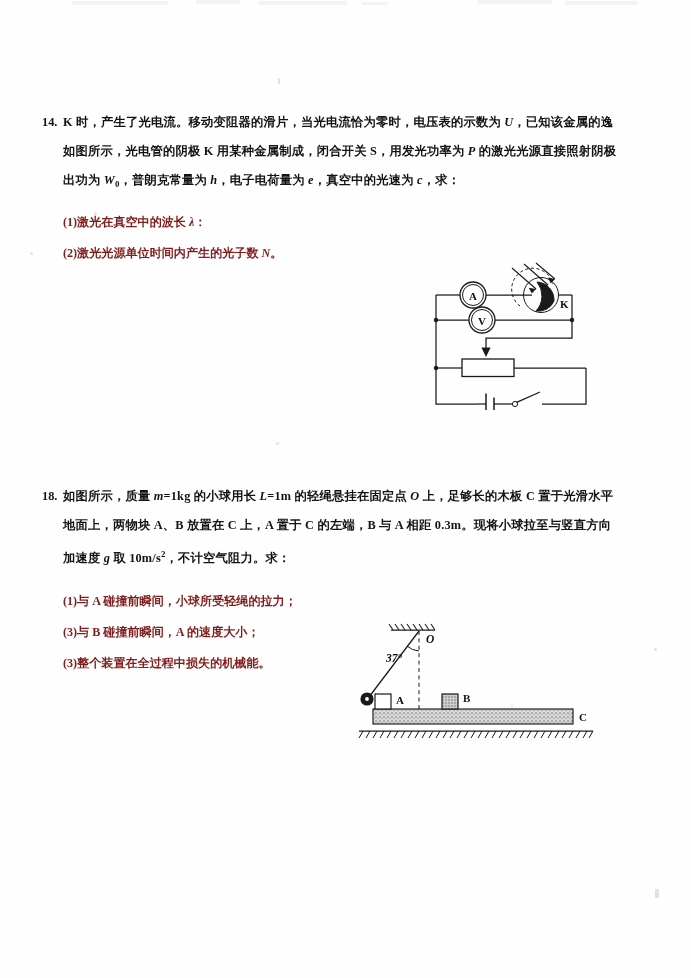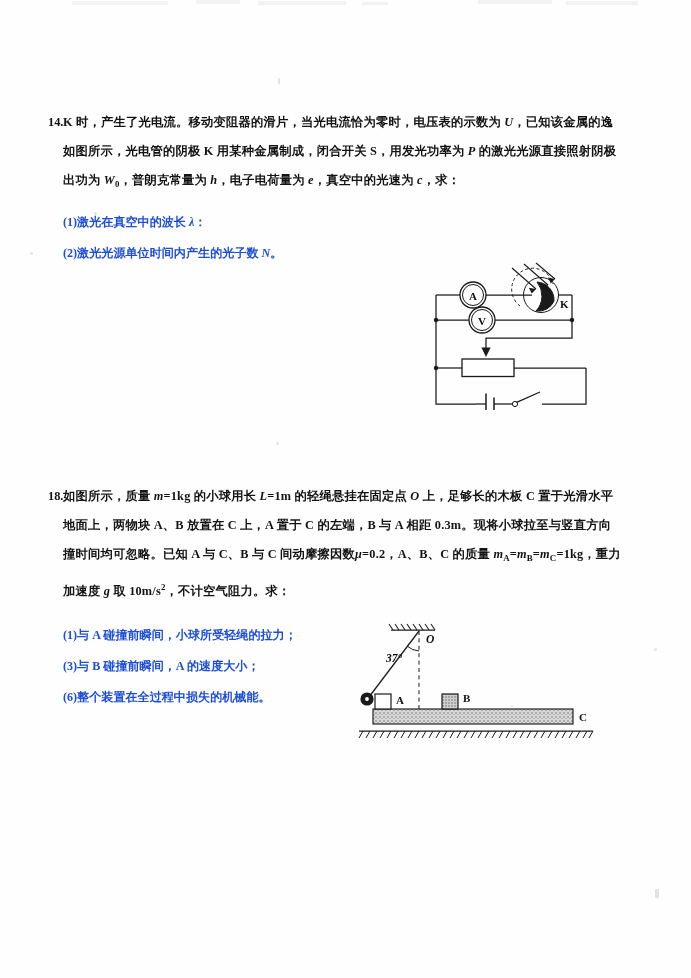--- a/index.html
+++ b/index.html
@@ -48,33 +48,33 @@
   .p-line {
     font-size: 12.3px;
     font-weight: bold;
     line-height: 29px;
     letter-spacing: .2px;
     white-space: nowrap;
     color: #131313;
   }
   .p-num {
     position: absolute;
-    left: 14px;
+    left: 8px;
     font-size: 12.3px;
     font-weight: bold;
     line-height: 29px;
     color: #131313;
   }
   .indent { padding-left: 29px; }
   .sub-q {
     font-size: 12.1px;
     font-weight: bold;
     line-height: 31px;
     white-space: nowrap;
-    color: #1d4ed8;
+    color: #7f1d1d;
     padding-left: 29px;
   }
   i.var { font-family: "Liberation Serif", serif; font-style: italic; font-weight: bold; }
   .sup { font-size: .72em; vertical-align: super; }
   .sb  { font-size: .72em; vertical-align: sub; }
 
   
   .fig-circuit {
     position: absolute;
     left: 424px;
@@ -211,26 +211,25 @@
 
       </svg>
     </div>
 
     <div class="problem" style="left:34px; top:482px; width:625px;">
 
       <span class="p-num">18.</span>
 
       <div class="p-line indent">如图所示，质量&nbsp;<i class="var">m</i>=1kg 的小球用长&nbsp;<i class="var">L</i>=1m 的轻绳悬挂在固定点&nbsp;<i class="var">O</i>&nbsp;上，足够长的木板 C 置于光滑水平</div>
       <div class="p-line indent">地面上，两物块 A、B 放置在 C 上，A 置于 C 的左端，B 与 A 相距 0.3m。现将小球拉至与竖直方向</div>
-      <div class="p-line indent">撞时间均可忽略。已知 A 与 C、B 与 C 间动摩擦因数<i class="var">μ</i>=0.2，A、B、C 的质量&nbsp;<i class="var">m</i><span class="sb">A</span>=<i class="var">m</i><span class="sb">B</span>=<i class="var">m</i><span class="sb">C</span>=1kg，重力</div>
       <div class="p-line indent">加速度&nbsp;<i class="var">g</i>&nbsp;取 10m/s<span class="sup">2</span>，不计空气阻力。求：</div>
 
       <div class="sub-q" style="margin-top:13px;">(1)与 A 碰撞前瞬间，小球所受轻绳的拉力；</div>
       <div class="sub-q">(3)与 B 碰撞前瞬间，A 的速度大小；</div>
-      <div class="sub-q">(6)整个装置在全过程中损失的机械能。</div>
+      <div class="sub-q">(3)整个装置在全过程中损失的机械能。</div>
     </div>
 
     <div class="fig-mech">
       <svg width="300" height="142" viewBox="0 0 300 142">
 
         <g>
           <path class="wire" stroke-width="1.4" d="M36,18 L80,18"></path>
           <g stroke="#1a1a1a" stroke-width="1.05">
             <path d="M38,18 L34,12"></path>
               <path d="M44,18 L40,12"></path>

